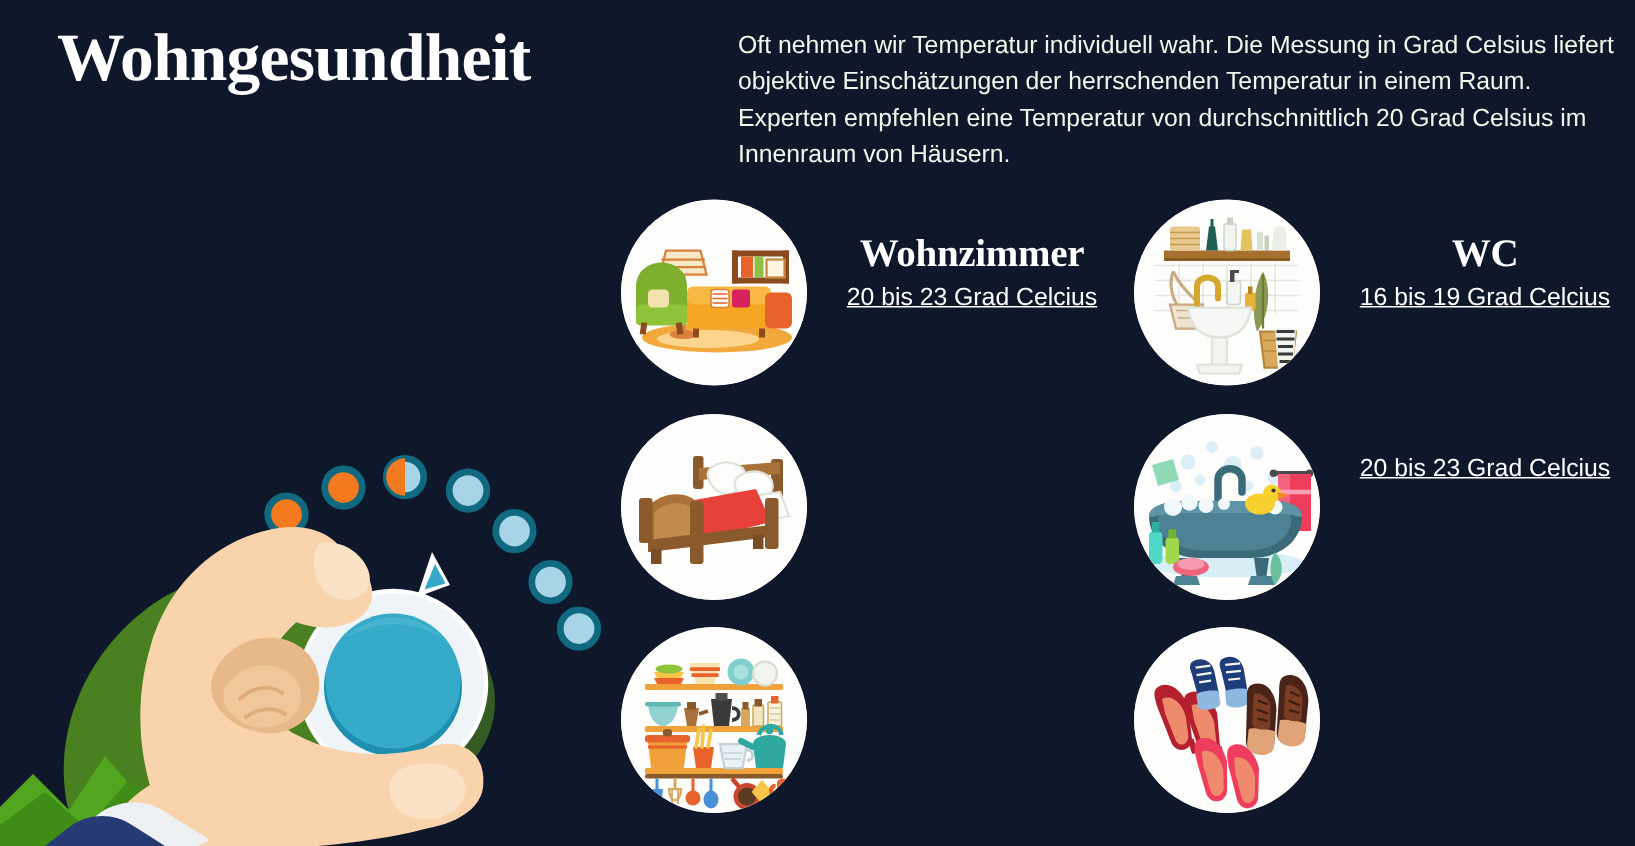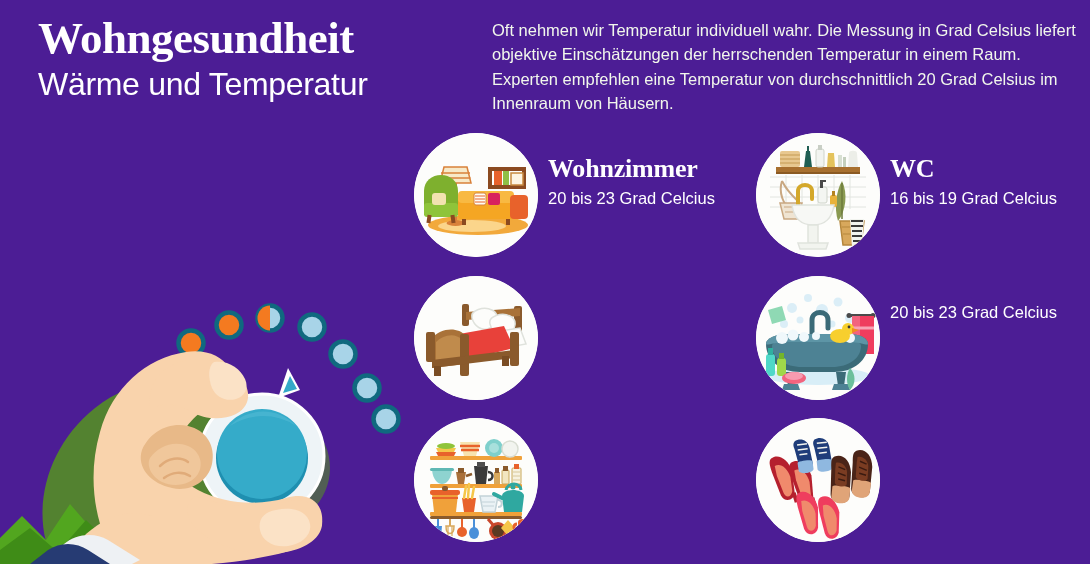--- a/index.html
+++ b/index.html
@@ -1,21 +1,21 @@
 <!DOCTYPE html>
 <html><head>
 <meta charset="utf-8">
 <style>
   * { margin:0; padding:0; box-sizing:border-box; }
   html,body { background:#fff; }
 
   .infographic{
     position:relative;
     width:1090px; height:564px;
-    background:#4c1d95;
+    background:#0f172a;
     overflow:hidden;
     font-family:"Liberation Sans", sans-serif;
   }
 
   
   .header-left{
     position:absolute; left:38px; top:16px; width:440px;
   }
   .title{
     font-family:"Liberation Serif", serif;
@@ -47,21 +47,21 @@
   }
   .illustration svg{ display:block; }
 
   
   .rooms{
     position:absolute; left:406px; top:128px;
     width:684px; height:436px;
   }
   .room{
     position:absolute;
-    width:342px; height:146px;
+    width:342px; height:146px;text-align:center;
   }
   .room-col-0{ left:0; }
   .room-col-1{ left:342px; }
   .room-row-0{ top:0; }
   .room-row-1{ top:143px; }
   .room-row-2{ top:285px; }
 
   .room-icon{
     position:absolute; left:8px; top:5px;
     width:124px; height:124px;
@@ -82,30 +82,30 @@
     color:#ffffff;
     line-height:1.12;
     letter-spacing:-0.2px;
   }
   .room-temp{
     font-family:"Liberation Sans", sans-serif;
     font-size:16.5px;
     color:#ffffff;
     line-height:1.25;
     margin-top:5px;
+    text-decoration:underline;
   }
 </style>
 </head>
 <body>
 
 <div class="infographic">
 
   <div class="header-left">
     <div class="title">Wohngesundheit</div>
-    <div class="subtitle">Wärme und Temperatur</div>
   </div>
 
   <div class="intro">Oft nehmen wir Temperatur individuell wahr. Die Messung in Grad Celsius liefert objektive Einschätzungen der herrschenden Temperatur in einem Raum. Experten empfehlen eine Temperatur von durchschnittlich 20 Grad Celsius im Innenraum von Häusern.</div>
 
   <div class="illustration">
     <svg width="420" height="444" viewBox="0 0 420 444" xmlns="http://www.w3.org/2000/svg">
 
       <g opacity="0.85">
         <path d="M55 444 C 30 400 42 330 95 288 C 140 252 190 260 215 292
                  C 242 326 238 372 214 404 C 190 436 140 444 110 444 Z" fill="#55941f"></path>

